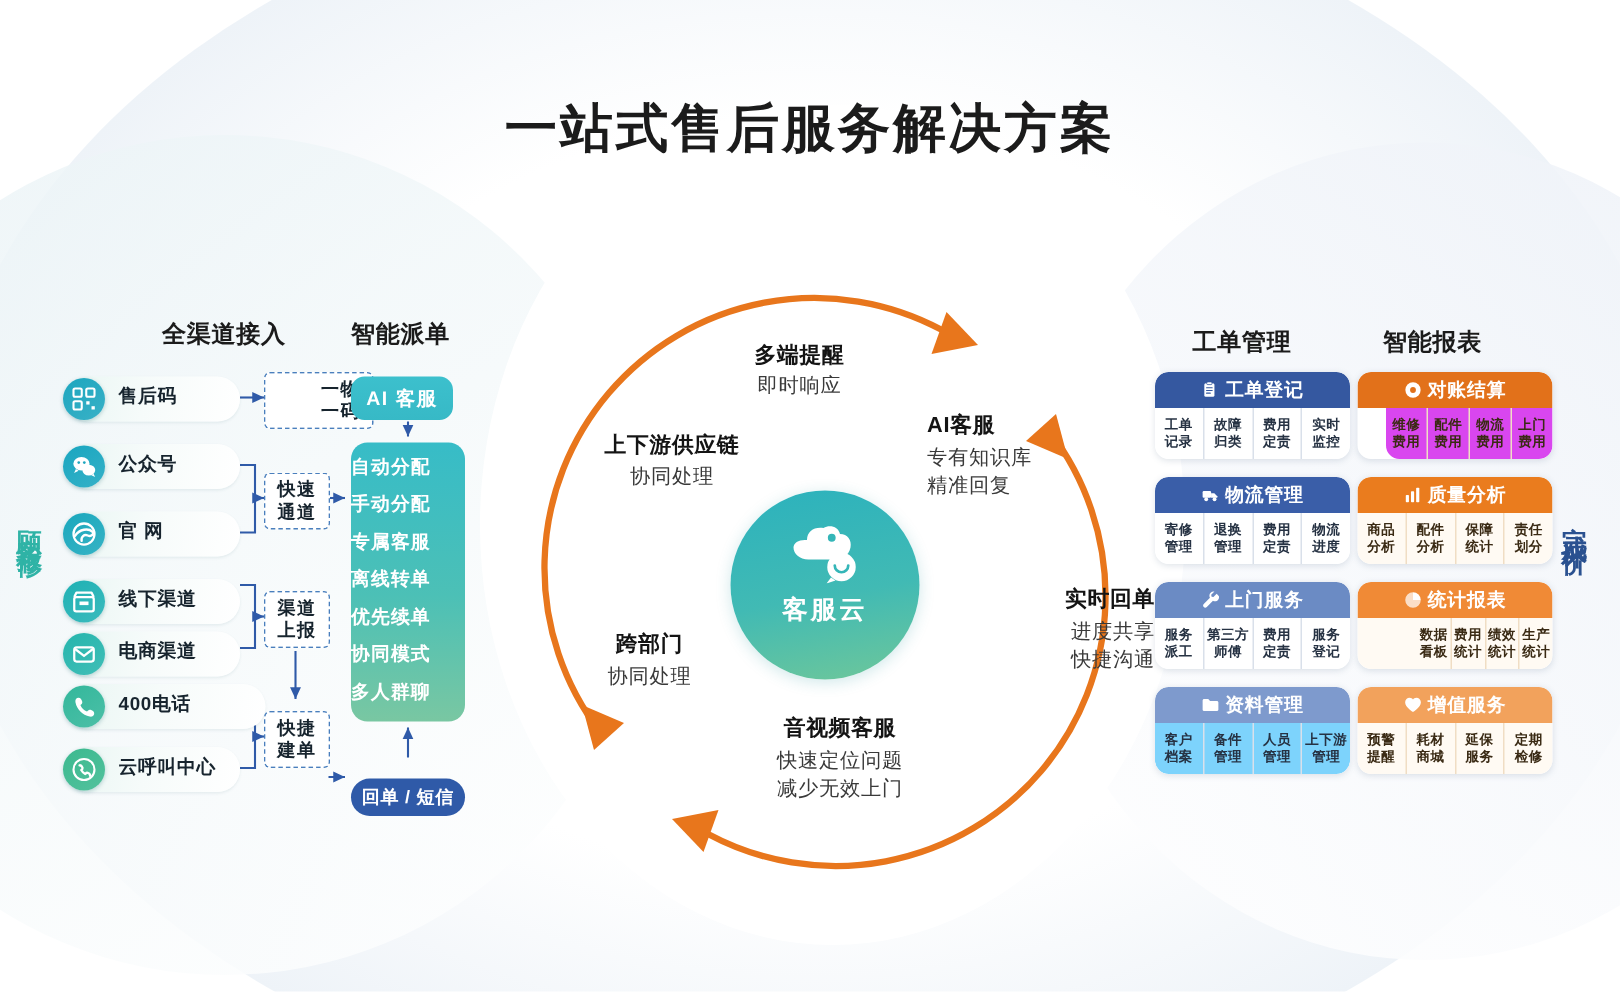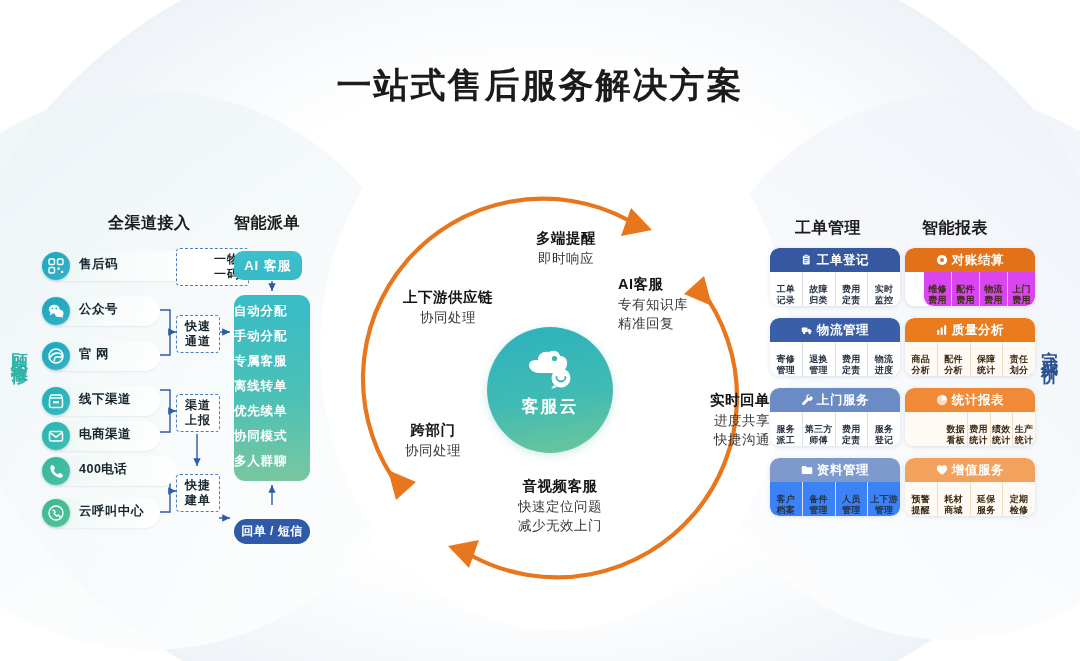--- a/index.html
+++ b/index.html
@@ -132,21 +132,21 @@
   .card .card-head{
     height:24px;display:flex;align-items:center;justify-content:center;gap:4px;
     color:#ffffff;font-size:12.5px;font-weight:bold;letter-spacing:.6px;
     border-radius:9px 9px 0 0;
   }
   .card .card-head svg{width:12px;height:12px;display:block;}
   .card .card-body{
     display:flex;height:34px;background:#ffffff;border-radius:0 0 9px 9px;
   }
   .card .cell{
-    flex:1;display:flex;flex-direction:column;align-items:center;justify-content:flex-end;
+    flex:1;display:flex;flex-direction:column;align-items:center;justify-content:center;
     font-size:9px;font-weight:bold;color:#263243;line-height:11px;letter-spacing:.3px;
     border-right:1px solid #d9e0ea;
   }
   .card .cell:last-child{border-right:none;}
   .card.orange .cell{color:#3a2a14;border-right-color:#f0ddc4;}
 </style>
 </head>
 <body>
 
 <div class="bg-ellipse" id="bg-outer"></div>
@@ -215,21 +215,21 @@
     <path d="M14,11 C14,5 19,2 25,3 C29,0.5 35,2 36,7 C41,7 44,11 43,16 C42,22 36,24 31,24 L15,24 C9,24 5,20 5,16 C5,12.5 9,10.5 14,11 Z" fill="#ffffff"></path>
     <circle cx="30.5" cy="9.5" r="2.6" fill="#34b6b8"></circle>
     <circle cx="37" cy="29" r="9.5" fill="#ffffff"></circle>
     <path d="M32.5,28 a4.5,4.5 0 0 0 9,0" fill="none" stroke="#34b6b8" stroke-width="1.8" stroke-linecap="round"></path>
     <path d="M30,36 L27,40 L33,38 Z" fill="#ffffff"></path>
   </svg>
   <div class="center-name">客服云</div>
 </div>
 
 <div id="pills-holder">
-    <div class="pill" style="top: 251px; padding-left: 36px;">
+    <div class="pill" style="top: 251px;">
       <span class="pill-icon" style="background:linear-gradient(145deg,#1da6bf,#1da6bfdd)">
         <svg viewBox="0 0 16 16">
           <rect x="1" y="1" width="5.5" height="5.5" rx="1" fill="none" stroke="#fff" stroke-width="1.4"></rect>
           <rect x="9.5" y="1" width="5.5" height="5.5" rx="1" fill="none" stroke="#fff" stroke-width="1.4"></rect>
           <rect x="1" y="9.5" width="5.5" height="5.5" rx="1" fill="none" stroke="#fff" stroke-width="1.4"></rect>
           <rect x="9.5" y="9.5" width="2.2" height="2.2" fill="#fff"></rect>
           <rect x="13" y="12.8" width="2.2" height="2.2" fill="#fff"></rect>
         </svg>
       </span>
       <span class="pill-label">售后码</span>
@@ -305,21 +305,21 @@
     <div class="dashed-box" style="top: 394px; left: 176px; height: 36px;">
       <span>渠道</span>
       <span>上报</span>
     </div>
     <div class="dashed-box" style="top: 474px; left: 176px; height: 36px;">
       <span>快捷</span>
       <span>建单</span>
     </div>
   </div>
 <div id="ring-holder">
-    <div class="ring-item" style="left: 506px; top: 228px; width: 120px; text-align: center;">
+    <div class="ring-item" style="left: 473px; top: 228px; width: 120px; text-align: center; font-family: Liberation Mono, monospace;">
       <div class="rt">多端提醒</div>
       <div class="rs">即时响应</div>
     </div>
     <div class="ring-item" style="left: 618px; top: 274px; width: 140px; text-align: left;">
       <div class="rt">AI客服</div>
       <div class="rs">专有知识库</div>
       <div class="rs">精准回复</div>
     </div>
     <div class="ring-item" style="left: 630px; top: 390px; width: 140px; text-align: right;">
       <div class="rt">实时回单</div>
@@ -424,21 +424,21 @@
         </div>
       </div>
     </div>
     <div class="card" style="left: 770px; top: 458px;">
       <div class="card-head" style="background: rgb(126, 154, 205);">
         <svg viewBox="0 0 16 16">
           <path d="M1,4 C1,3.2 1.6,2.6 2.4,2.6 H6 L7.6,4.4 H13.6 C14.4,4.4 15,5 15,5.8 V12 C15,12.8 14.4,13.4 13.6,13.4 H2.4 C1.6,13.4 1,12.8 1,12 Z" fill="#fff"></path>
         </svg>
         <span>资料管理</span>
       </div>
-      <div class="card-body" style="background: #3b82f6;">
+      <div class="card-body" style="background: #7dd3fc;">
         <div class="cell">
           <span>客户</span>
           <span>档案</span>
         </div>
         <div class="cell">
           <span>备件</span>
           <span>管理</span>
         </div>
         <div class="cell">
           <span>人员</span>

